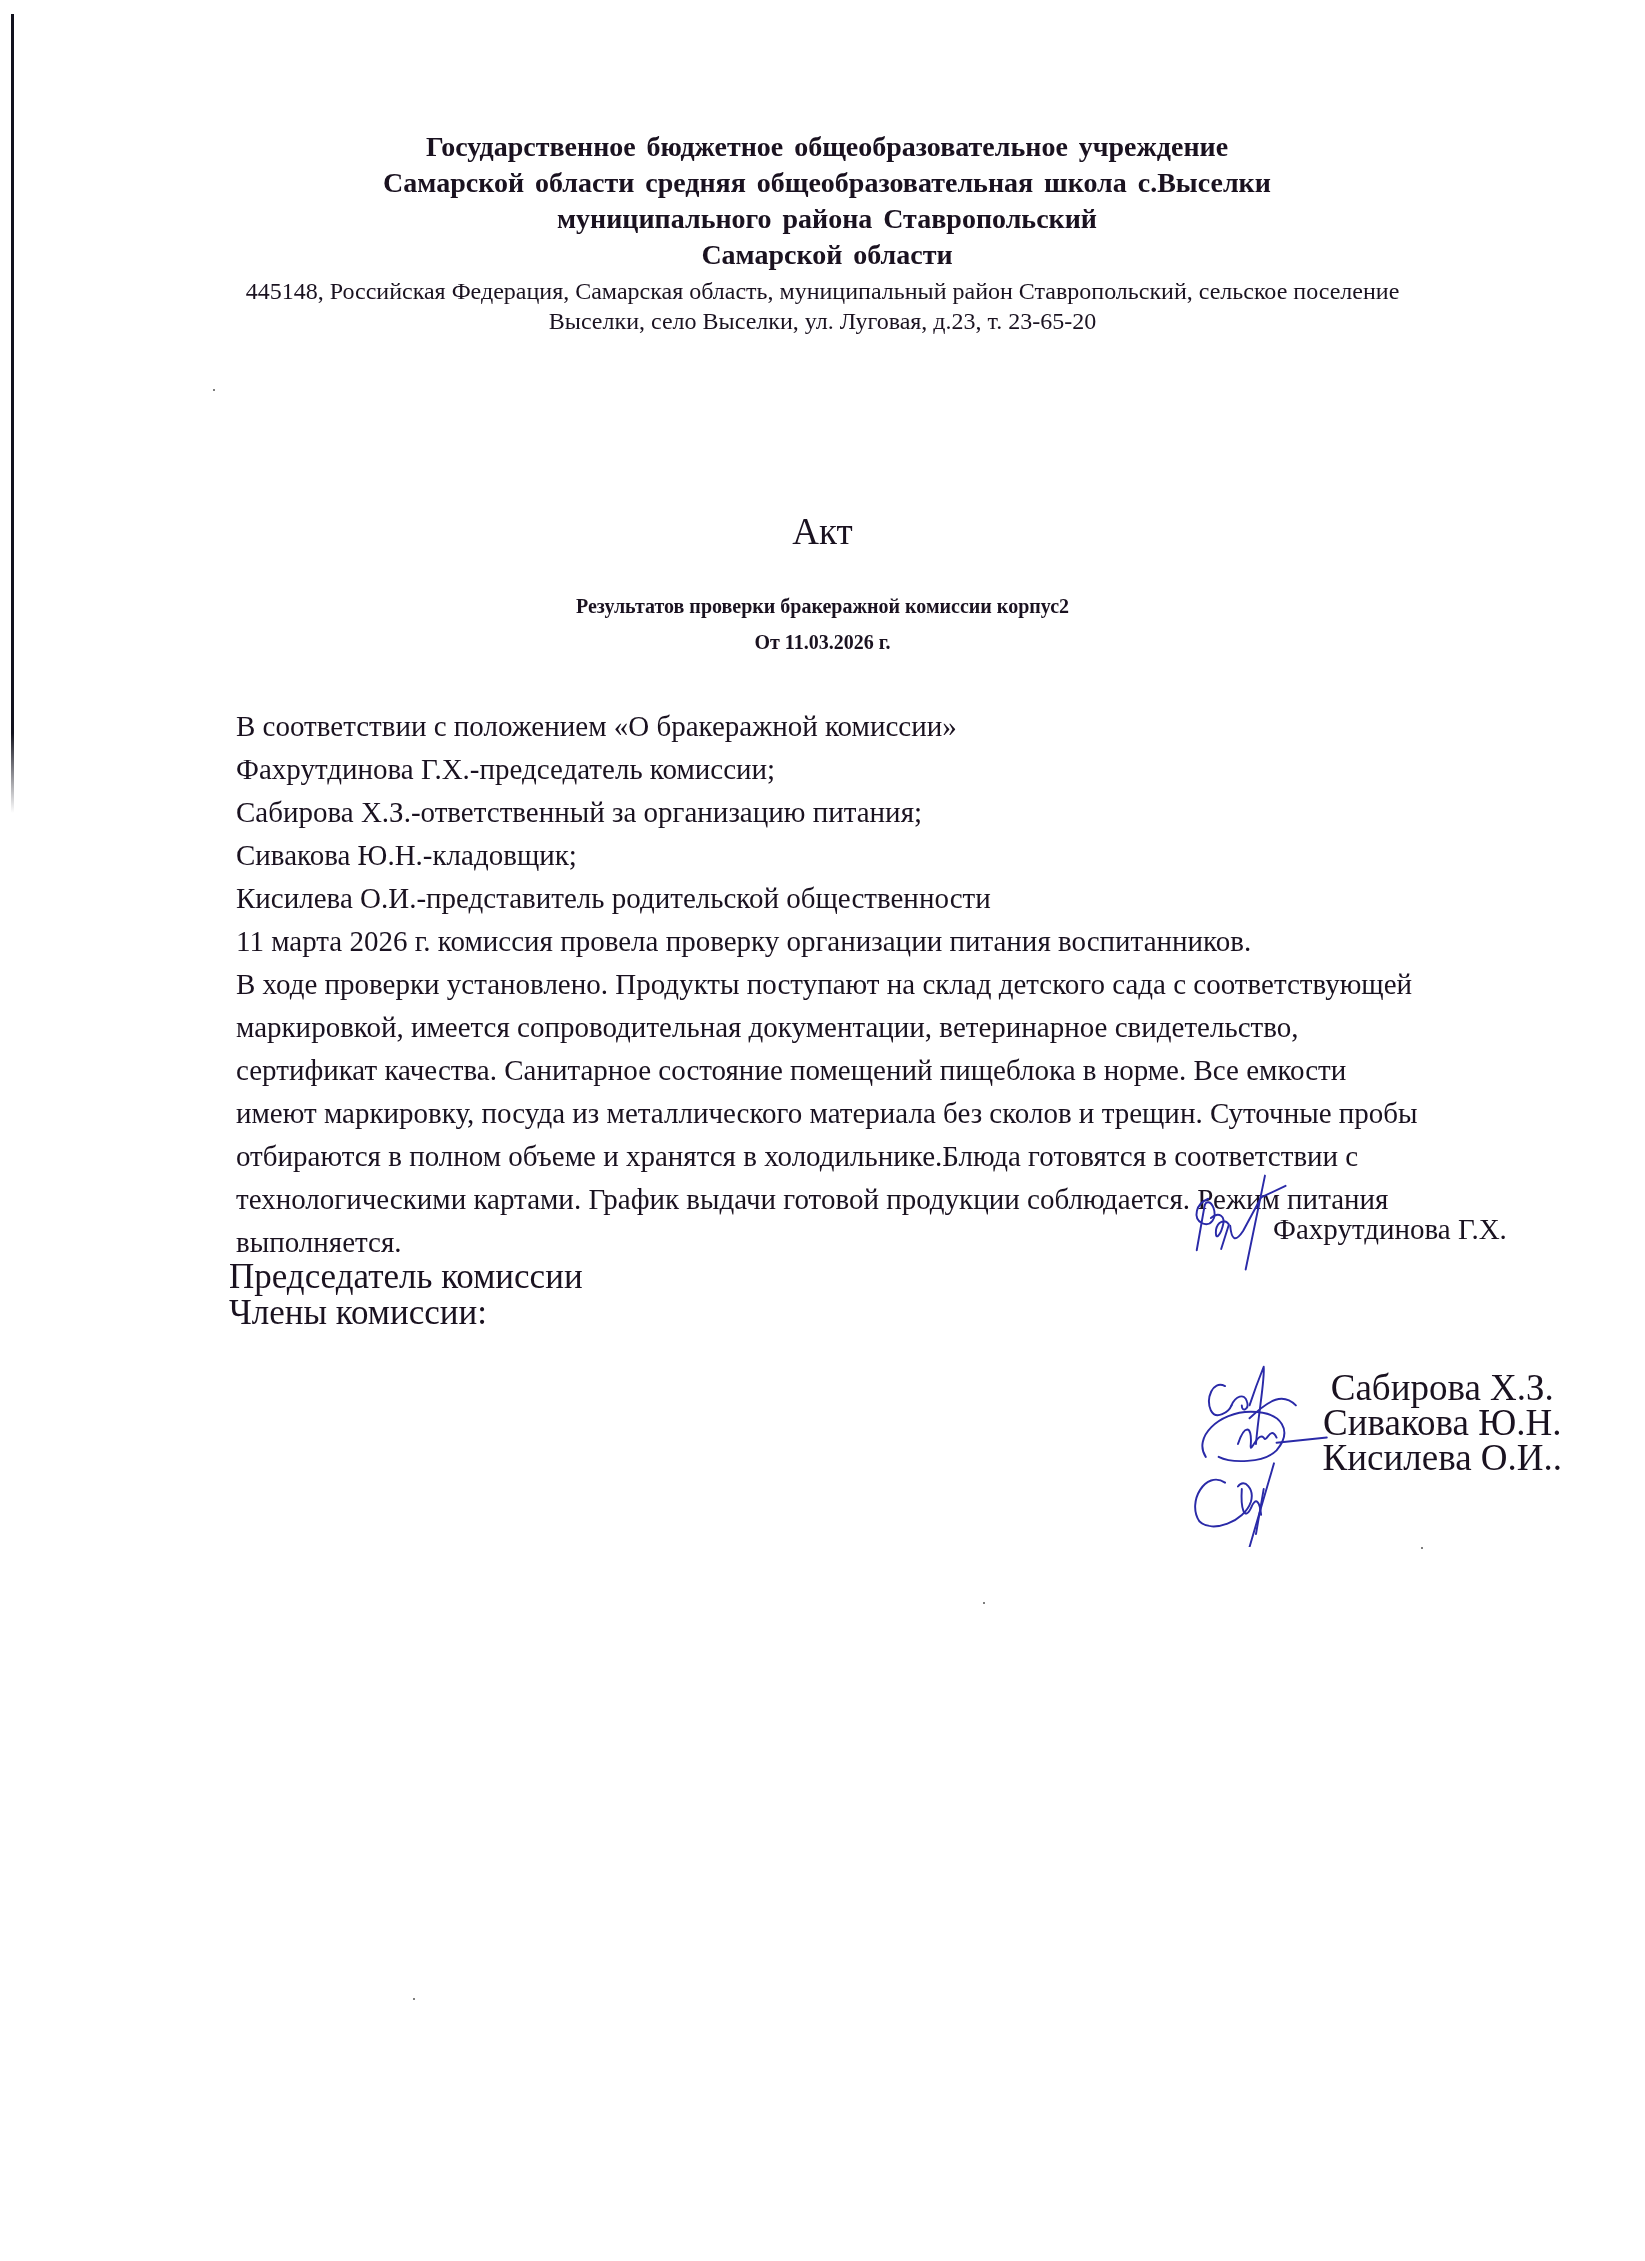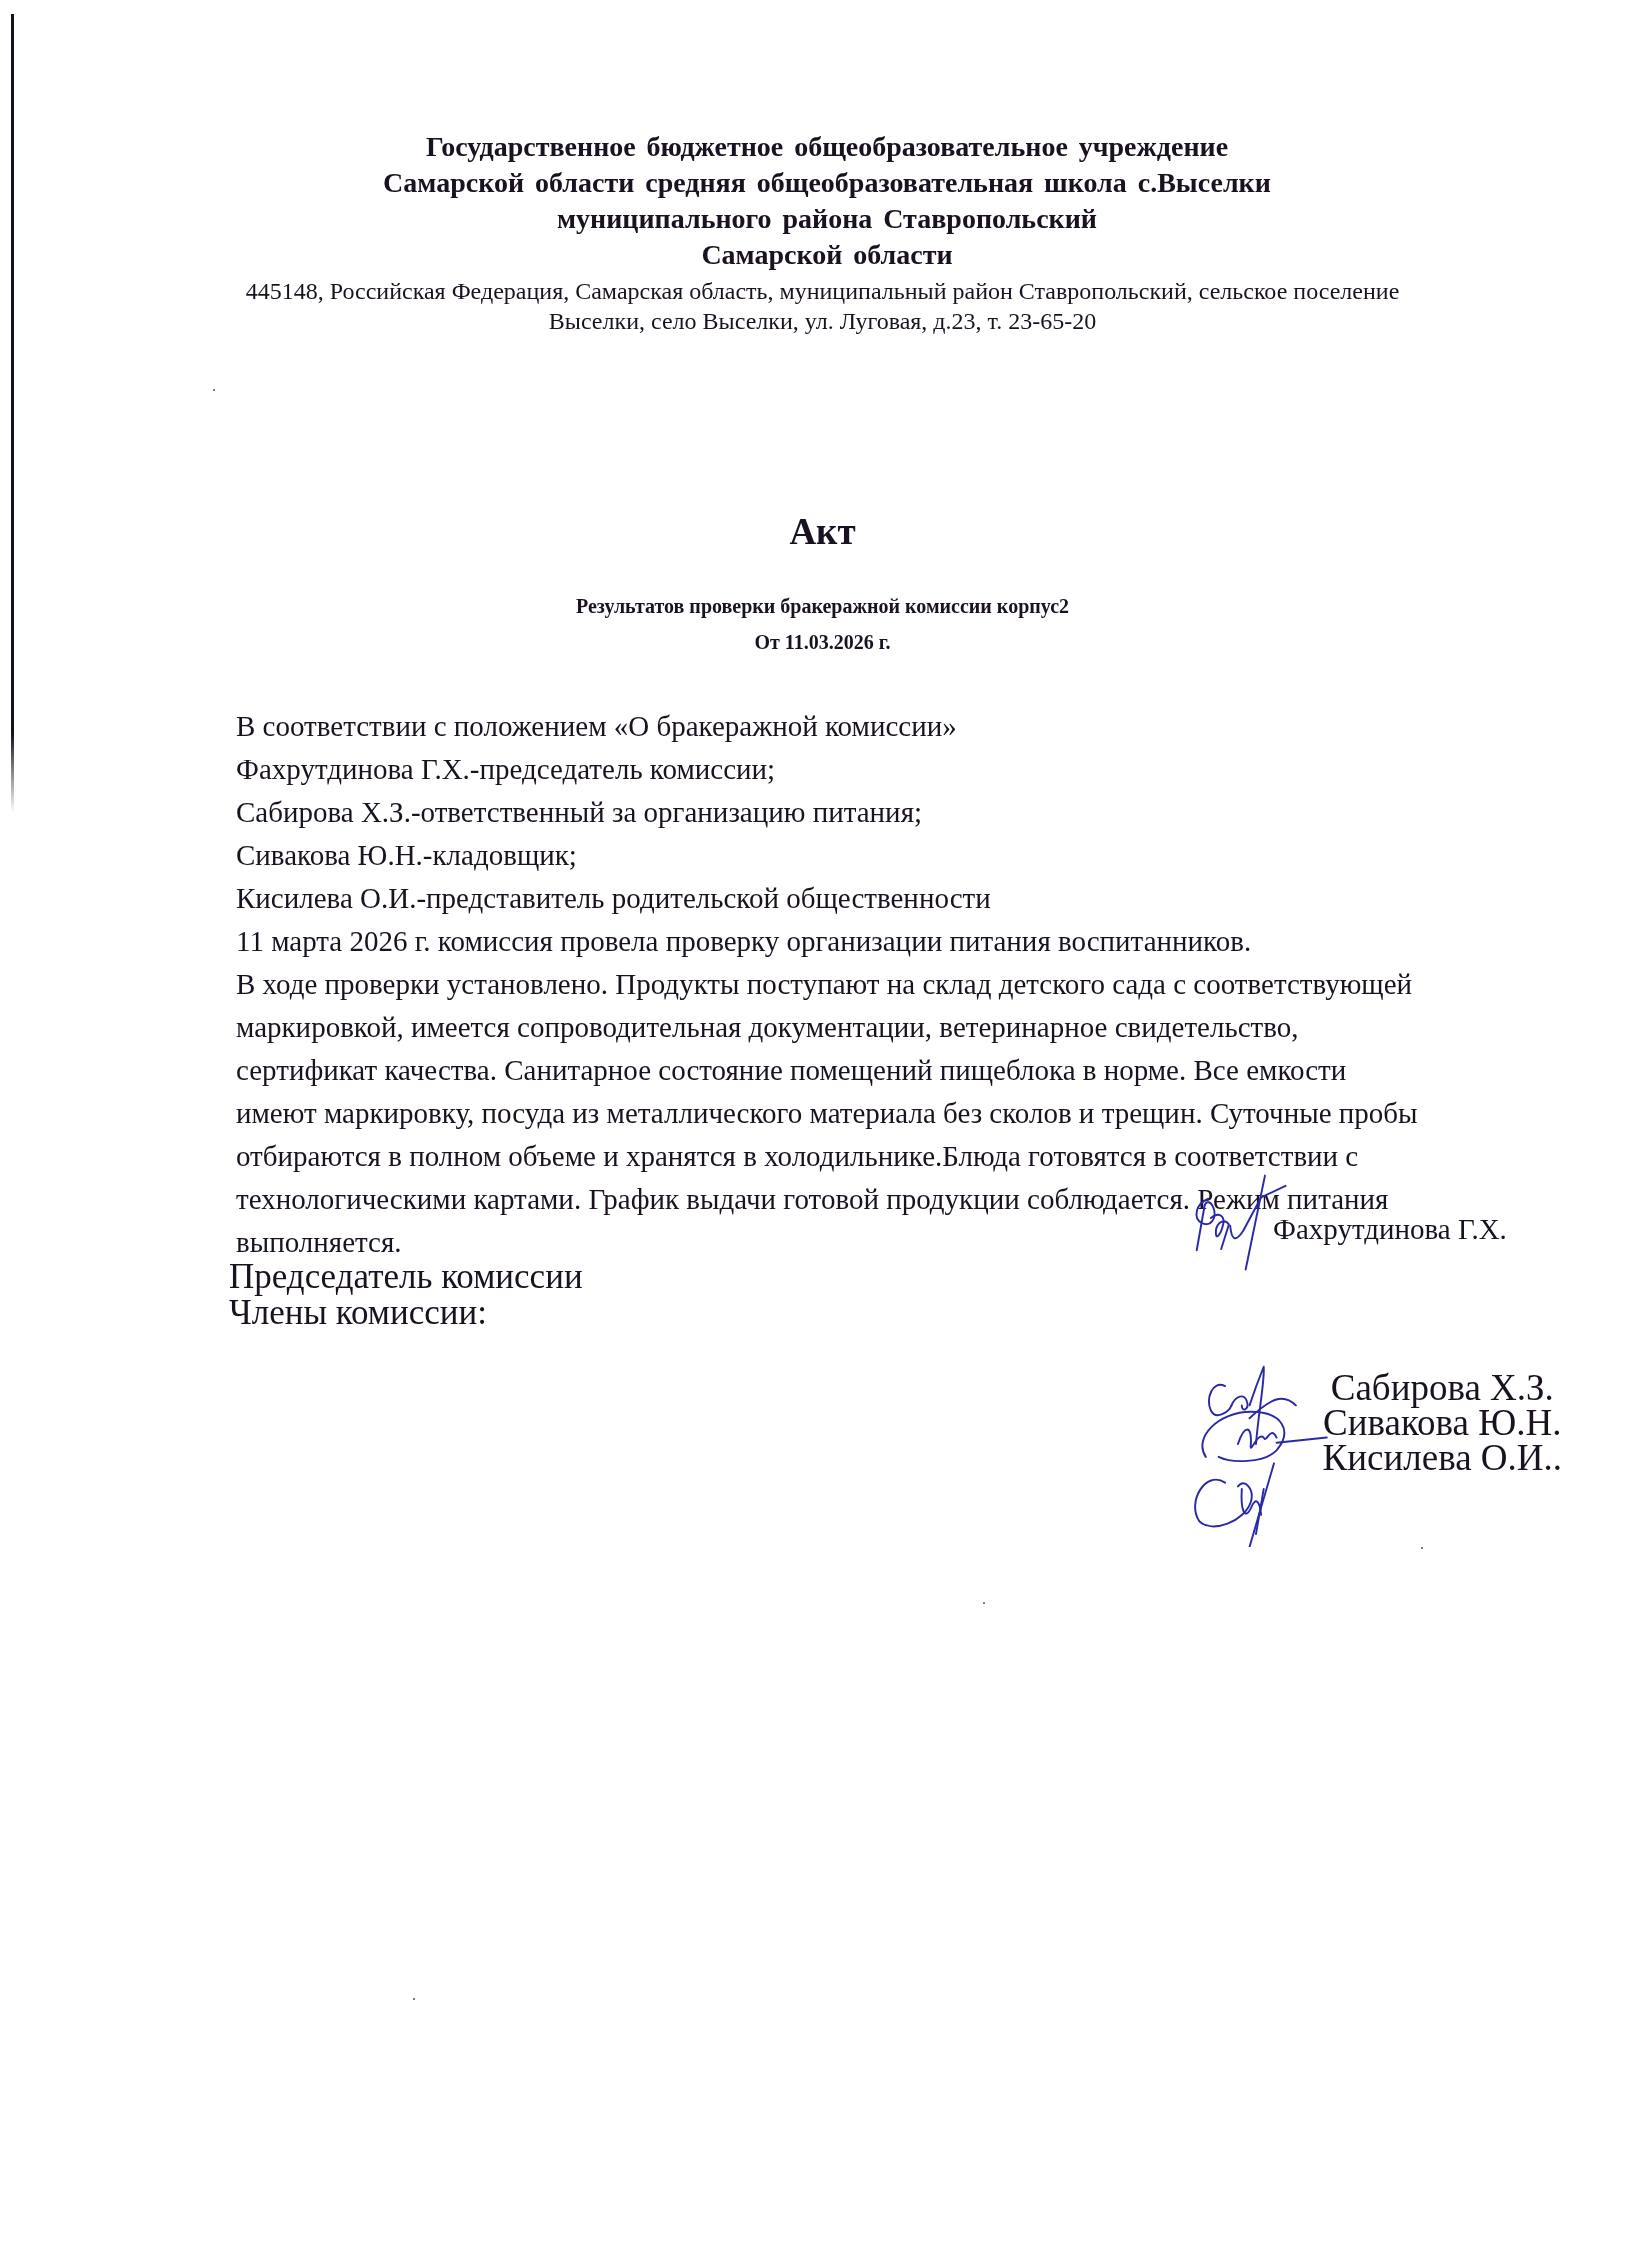--- a/index.html
+++ b/index.html
@@ -4,21 +4,21 @@
 <style>
   html, body { margin: 0; padding: 0; background: #ffffff; }
   body { width: 1645px; height: 2261px; position: relative; overflow: hidden;
          font-family: "Liberation Serif", "DejaVu Serif", serif; color: #1a1220; }
   .scanline { position: absolute; left: 11px; top: 14px; width: 2.6px; height: 799px;
               background: linear-gradient(to bottom, #12121e 0%, #12121e 90%, rgba(18,18,30,0) 100%); }
   .header { position: absolute; left: 0; top: 129px; width: 1645px; text-align: center; }
   .header .org { font-weight: bold; font-size: 28px; line-height: 36px; word-spacing: 3.9px; margin-left: 9px; }
   .header .addr { font-size: 24px; line-height: 30px; margin-top: 2.6px; }
   .title { position: absolute; left: 0; top: 509px; width: 1645px; text-align: center;
-           font-weight: bold; font-size: 37px; line-height: 45px; }
+           font-weight: normal; font-size: 37px; line-height: 45px; }
   .subtitle { position: absolute; left: 0; top: 588px; width: 1645px; text-align: center;
               font-weight: bold; font-size: 20px; line-height: 36px; }
   .body { position: absolute; left: 229px; top: 701px; width: 1328px;
           font-size: 29px; line-height: 36px; }
   .body p { margin: 7px; }
   .chair { position: absolute; left: 229px; top: 1259px; width: 1328px; font-size: 35px; line-height: 36px; }
   .chair-name { position: absolute; left: 1273px; top: 1211px; font-size: 29px; line-height: 36px; white-space: nowrap; }
   .members { position: absolute; right: 83px; top: 1370px; text-align: center; font-size: 37px; line-height: 35px; }
   .sig { position: absolute; }
   .sig svg { display: block; }

